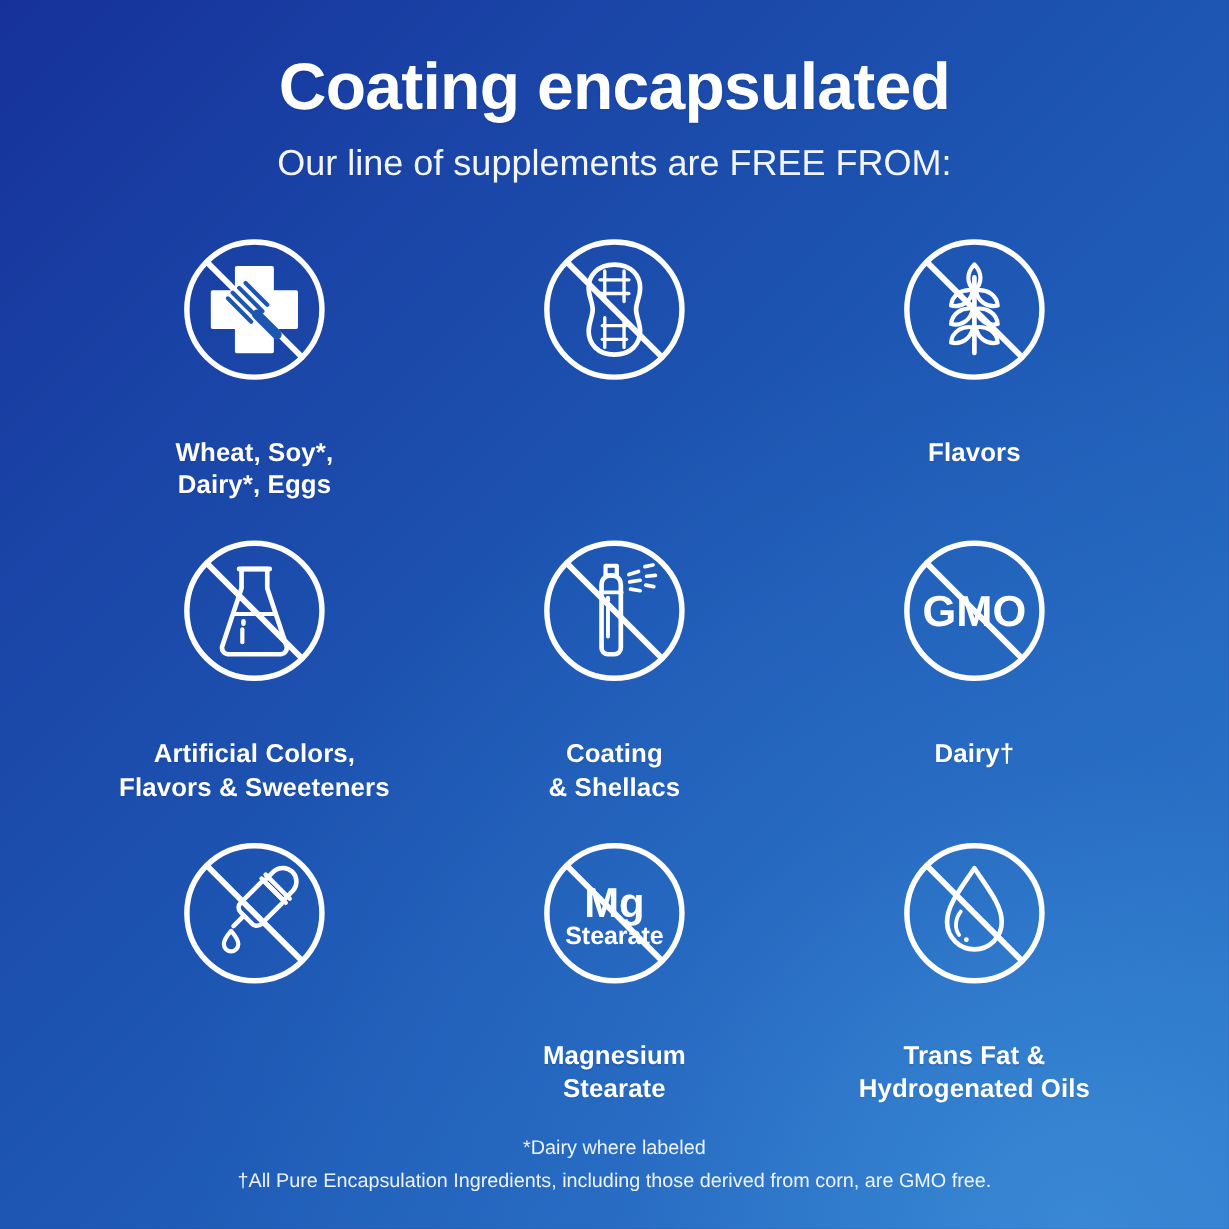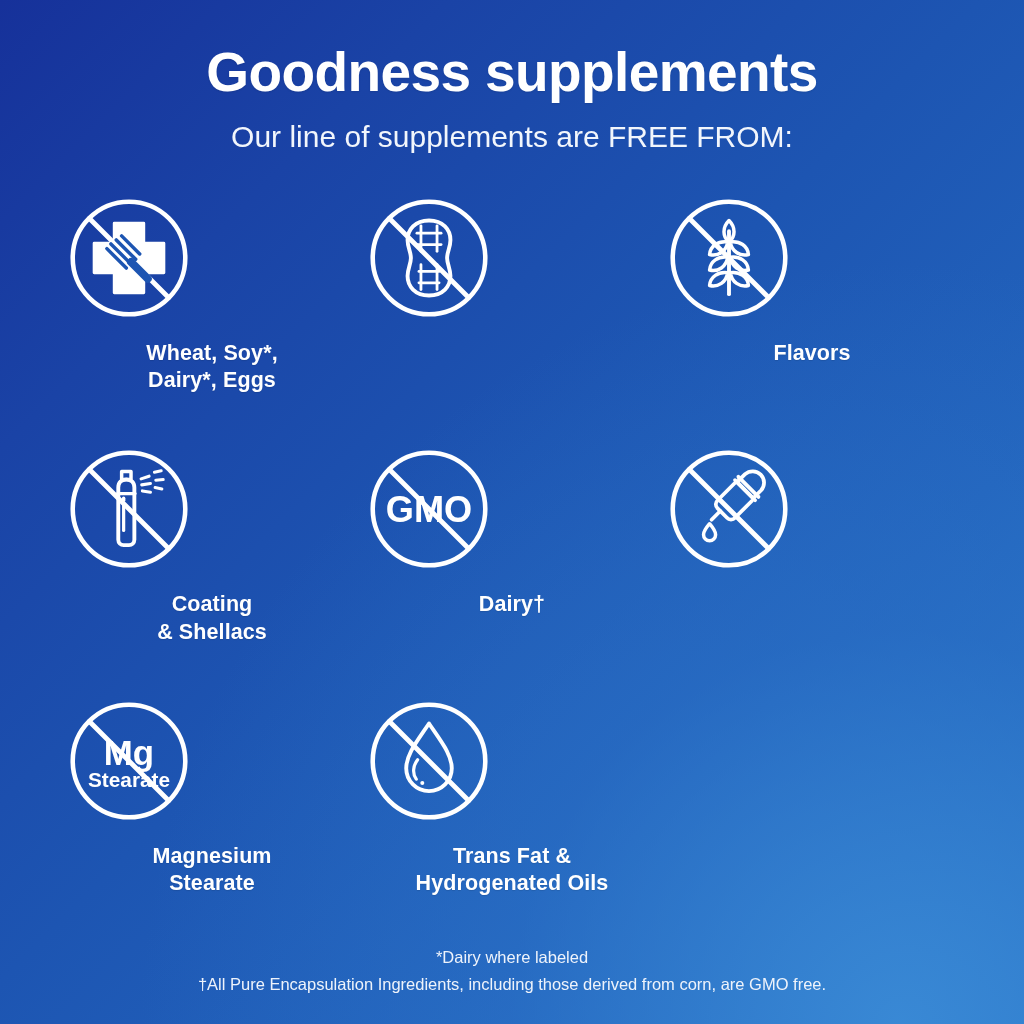--- a/index.html
+++ b/index.html
@@ -64,21 +64,23 @@
     grid-template-rows: repeat(3, 1fr);
     column-gap: 0px;
     row-gap: 0px;
     align-items: start;
     justify-items: center;
   }
 
   .cell {
     display: flex;
     flex-direction: column;
+    align-items: center;
     width: 100%;
+    gap: 24px;
   }
 
   .icon-wrap {
     width: 134px;
     height: 134px;
     display: block;
   }
   .icon-wrap svg {
     display: block;
     width: 134px;
@@ -116,21 +118,21 @@
     margin: 0;
   }
   .footnote.second { margin-top: 2px; }
 </style>
 </head>
 <body>
 
 <div id="poster">
 
   <div class="header">
-    <h1 class="title">Goodness supplements</h1>
+    <h1 class="title">Coating encapsulated</h1>
     <p class="subtitle">Our line of supplements are FREE FROM:</p>
   </div>
 
   <div class="grid">
 
     <div class="cell">
       <span class="icon-wrap">
         <svg viewBox="0 0 100 100" fill="none" stroke="#ffffff" stroke-width="3.4" stroke-linecap="round" stroke-linejoin="round">
           <circle cx="50" cy="50" r="42"></circle>
           <path d="M20.5 20.5 L79.5 79.5" stroke-width="3.6"></path>
@@ -191,20 +193,38 @@
             <path d="M49 49.5 C42 48.5 36 52.5 35.5 59 C42 60.5 48 56.5 49 49.5 Z"></path>
             <path d="M51 49.5 C58 48.5 64 52.5 64.5 59 C58 60.5 52 56.5 51 49.5 Z"></path>
             <path d="M49 61 C42 60 36 64 35.5 70.5 C42 72 48 68 49 61 Z"></path>
             <path d="M51 61 C58 60 64 64 64.5 70.5 C58 72 52 68 51 61 Z"></path>
           </g>
         </svg>
       </span>
       <div class="caption">Flavors</div>
     </div>
 
+    <div class="cell">
+      <span class="icon-wrap">
+        <svg viewBox="0 0 100 100" fill="none" stroke="#ffffff" stroke-width="3.4" stroke-linecap="round" stroke-linejoin="round">
+          <circle cx="50" cy="50" r="42"></circle>
+          <path d="M20.5 20.5 L79.5 79.5" stroke-width="3.6"></path>
+
+          <path d="M42 24 H58 V36 L70 72 A4 4 0 0 1 66.5 77 H33.5 A4 4 0 0 1 30 72 L42 36 Z" stroke-width="2.9"></path>
+          <path d="M40.5 24 H59.5" stroke-width="3"></path>
+
+          <path d="M37.5 52 H62.5" stroke-width="2.6"></path>
+
+          <path d="M42.5 61.5 V69.5" stroke-width="2.6"></path>
+          <path d="M43.2 56.5 V58" stroke-width="2.8"></path>
+        </svg>
+      </span>
+      <div class="caption">Artificial Colors,
+Flavors &amp; Sweeteners</div>
+    </div>
 
     <div class="cell">
       <span class="icon-wrap">
         <svg viewBox="0 0 100 100" fill="none" stroke="#ffffff" stroke-width="3.4" stroke-linecap="round" stroke-linejoin="round">
           <circle cx="50" cy="50" r="42"></circle>
           <path d="M20.5 20.5 L79.5 79.5" stroke-width="3.6"></path>
 
           <path d="M44.5 22 H51.5 V28 H44.5 Z" stroke-width="2.6"></path>
 
           <path d="M42 34 C42 30 44.5 28 48 28 C51.5 28 54 30 54 34

